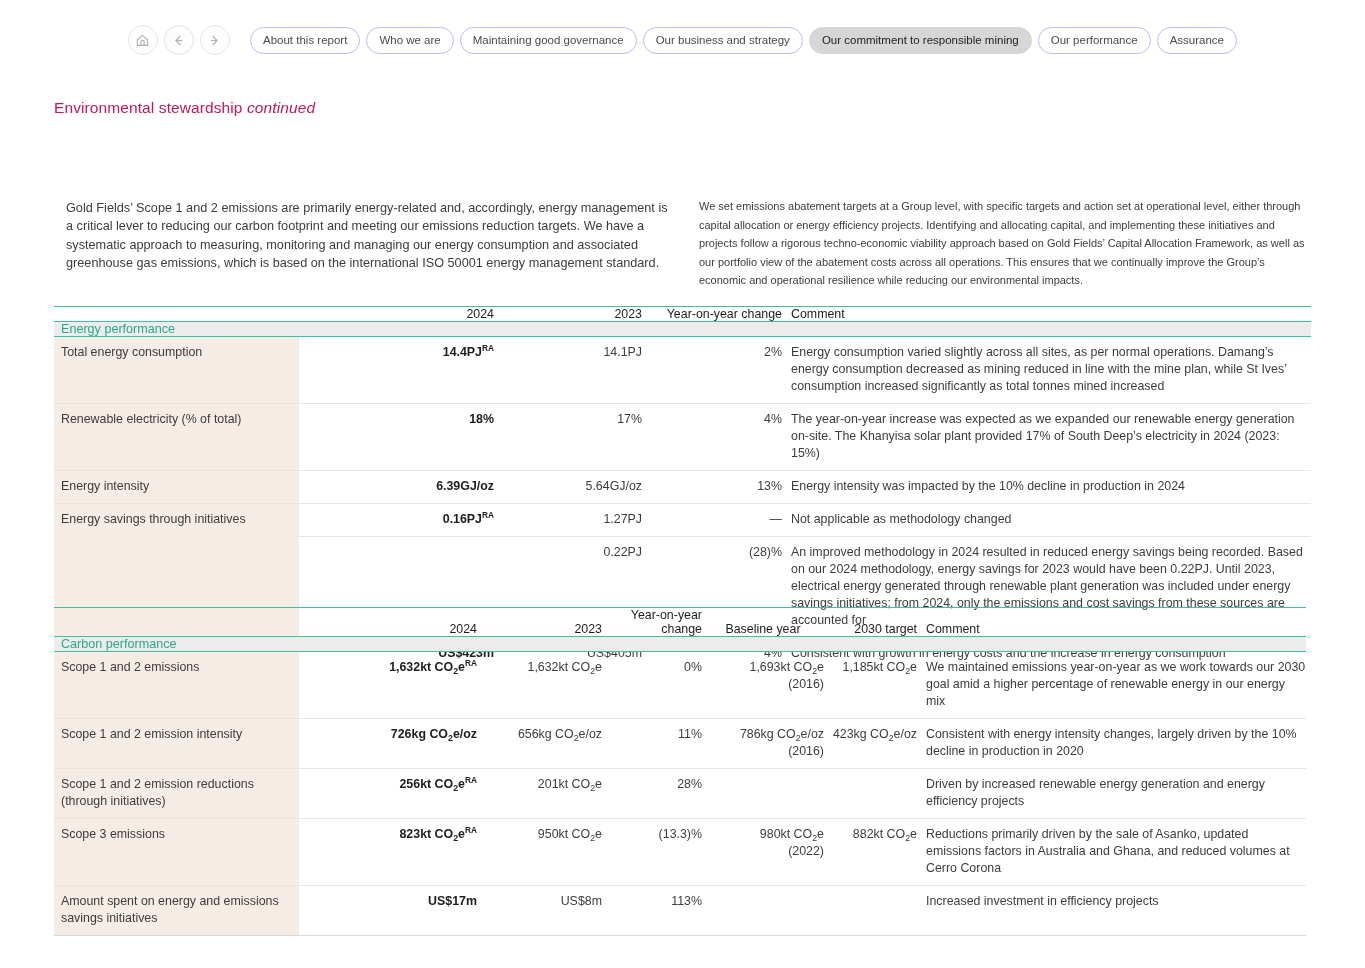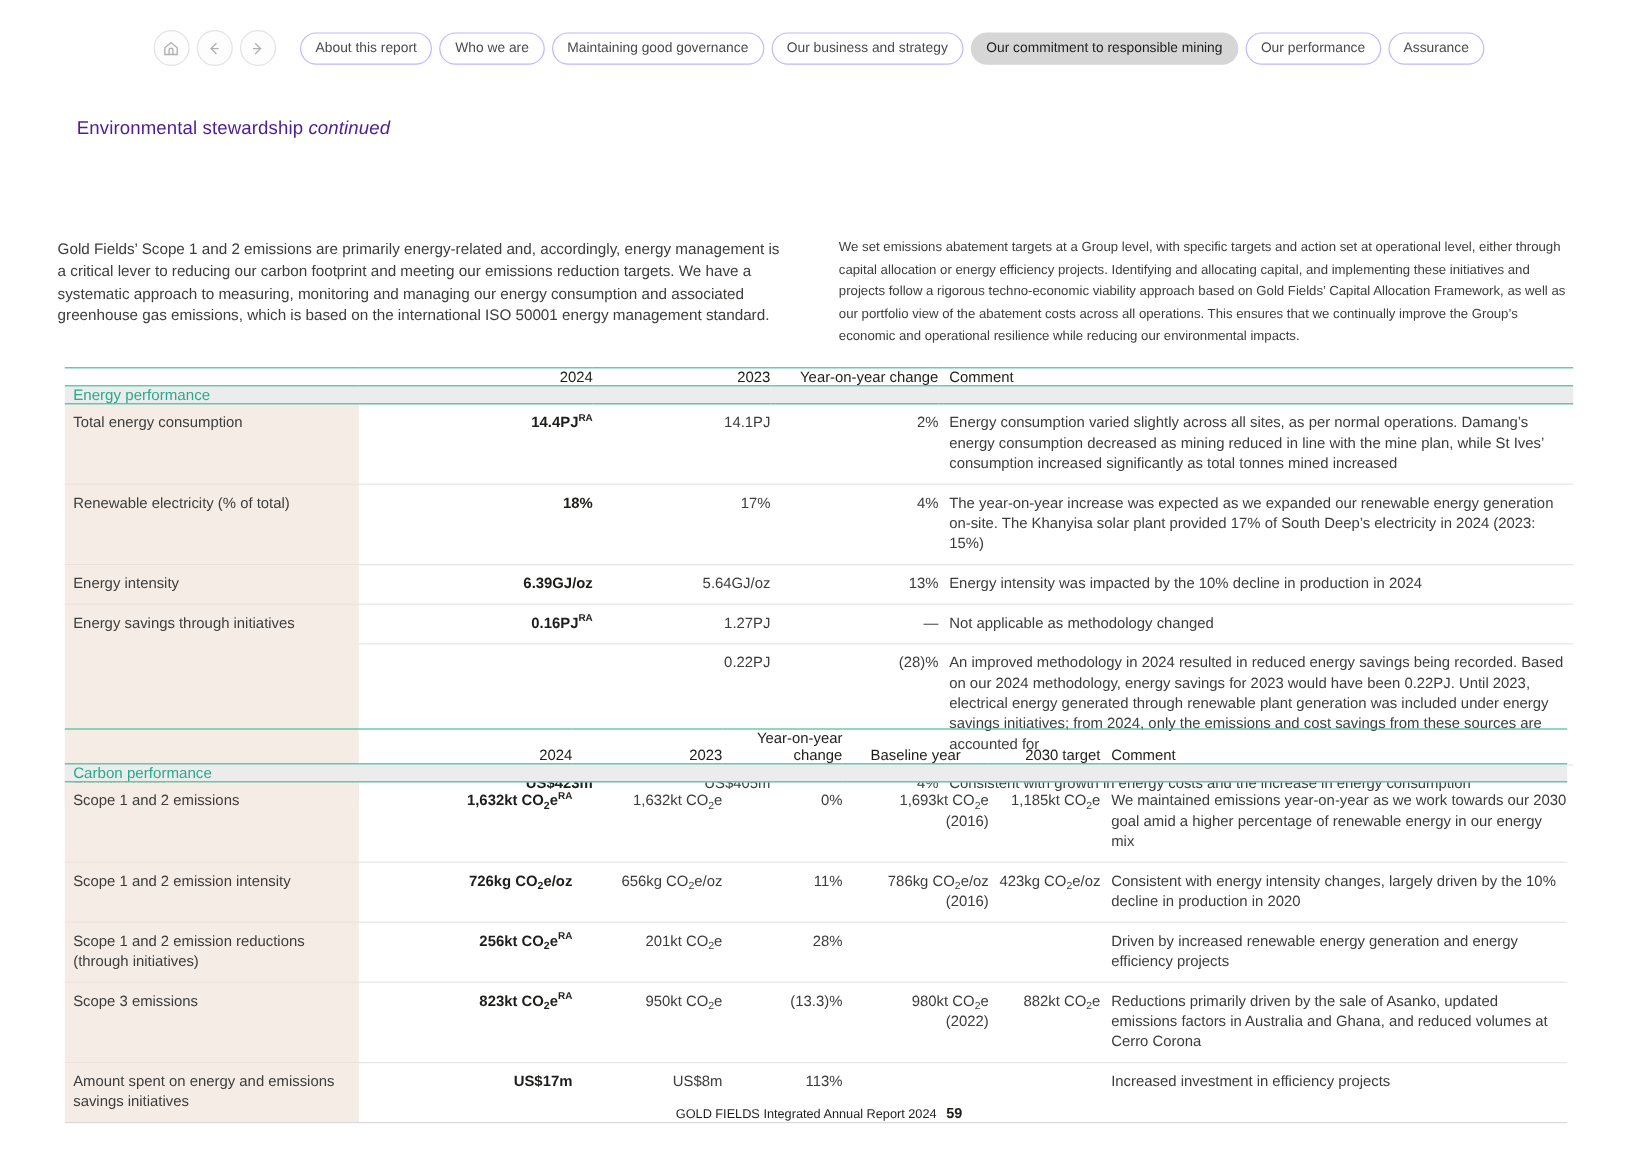--- a/index.html
+++ b/index.html
@@ -33,32 +33,32 @@
     display: flex; align-items: center; justify-content: center;
     padding: 0 12px; font-size: 11.5px; color: #4a4a4a;
     white-space: nowrap; flex: none;
   }
   .nav-tab.active { background: #d6d6d6; border-color: #d6d6d6; color: #1d1d1b; }
 
   
   .page { position: absolute; top: 0; left: 0; width: 1365px; height: 968px; }
 
   .eyebrow {
-    position: absolute; left: 64px; top: 99px;
-    font-size: 15.5px; color: #4c1d95; letter-spacing: .1px;
+    position: absolute; left: 54px; top: 99px;
+    font-size: 15.5px; color: #be185d; letter-spacing: .1px;
   }
   .eyebrow i { font-style: italic; }
 
   .headline {
     position: absolute; left: 54px; top: 155px;
     font-size: 27px; color: #c09a5e; font-weight: 400; letter-spacing: .1px;
   }
 
   .col-left {
-    position: absolute; left: 48px; top: 186px; width: 610px;
+    position: absolute; left: 66px; top: 186px; width: 610px;
     font-size: 12.7px; line-height: 18.6px; color: #3c3c3b;
   }
   .col-right {
     position: absolute; left: 699px; top: 186px; width: 612px;
     font-size: 11px; line-height: 18.6px; color: #3c3c3b;
   }
 
   
   .tbl-wrap { position: absolute; }
   table.rpt { border-collapse: collapse; table-layout: fixed; }
@@ -292,17 +292,14 @@
           <td class="num">113%</td>
           <td class="num nowrap"></td>
           <td class="num nowrap"></td>
           <td class="cmt">Increased investment in efficiency projects</td>
         </tr>
       </tbody>
     </table>
     <div style="width:1252px;border-top:1px solid #d9d9d9;"></div>
   </div>
 
-  <div class="footer">
-    <span>GOLD FIELDS Integrated Annual Report 2024</span><span class="pg">59</span>
-  </div>
 
 </div>
 
 </body></html>

